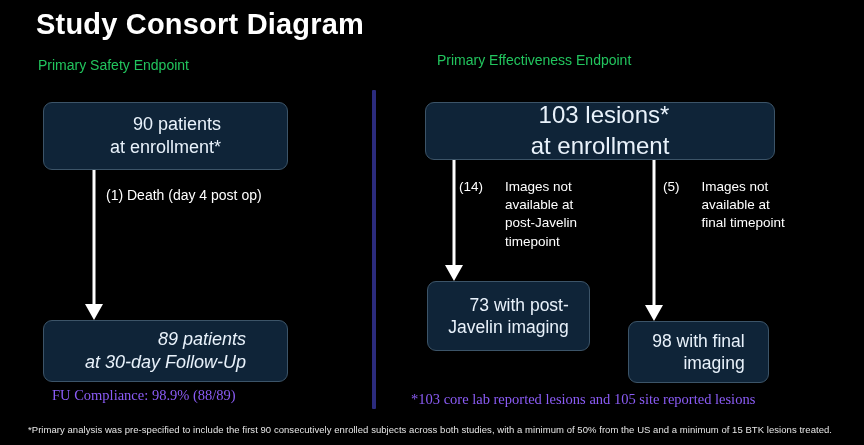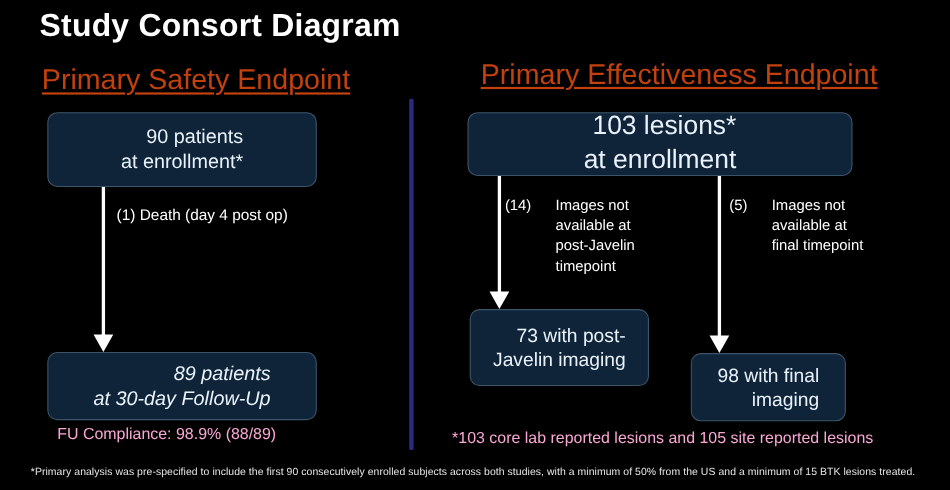--- a/index.html
+++ b/index.html
@@ -32,24 +32,23 @@
     font-size: 29px;
     font-weight: bold;
     letter-spacing: 0.2px;
     color: #ffffff;
     white-space: nowrap;
   }
 
   
   .col-heading {
     position: absolute;
-    font-size: 26px;
+    font-size: 14px;
     font-weight: normal;
-    color: #c2410c;
-    text-decoration: underline;
+    color: #22c55e;
     text-underline-offset: 3px;
     text-decoration-thickness: 1.5px;
     white-space: nowrap;
   }
   .col-heading.left  { left: 38px;  top: 57px; }
   .col-heading.right { left: 437px; top: 52px; }
 
   
   .divider {
     position: absolute;
@@ -141,22 +140,23 @@
   }
   .hang {
     display: grid;
     grid-template-columns: auto 1fr;
     column-gap: 22px;
   }
 
   
   .caption {
     position: absolute;
-    color: #f9a8d4;
-    white-space: nowrap;
+    color: #8b5cf6;
+    white-space: nowrap;
+    font-family: Liberation Serif, serif;
   }
   #caption-fu {
     left: 52px;
     top: 387px;
     font-size: 14.5px;
   }
   #caption-lesions {
     left: 411px;
     top: 391px;
     font-size: 14.5px;

